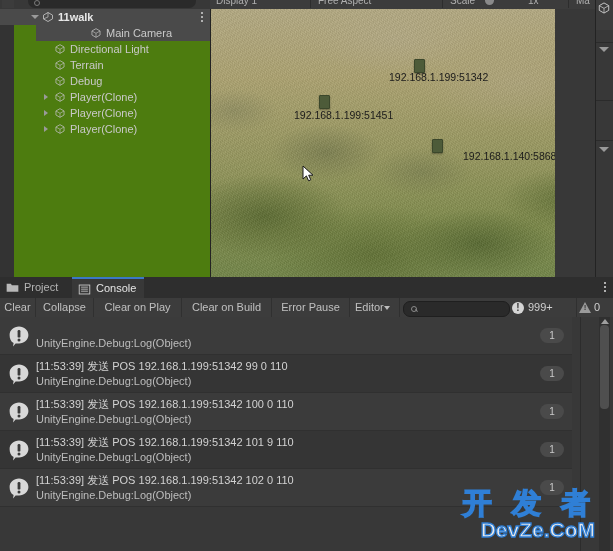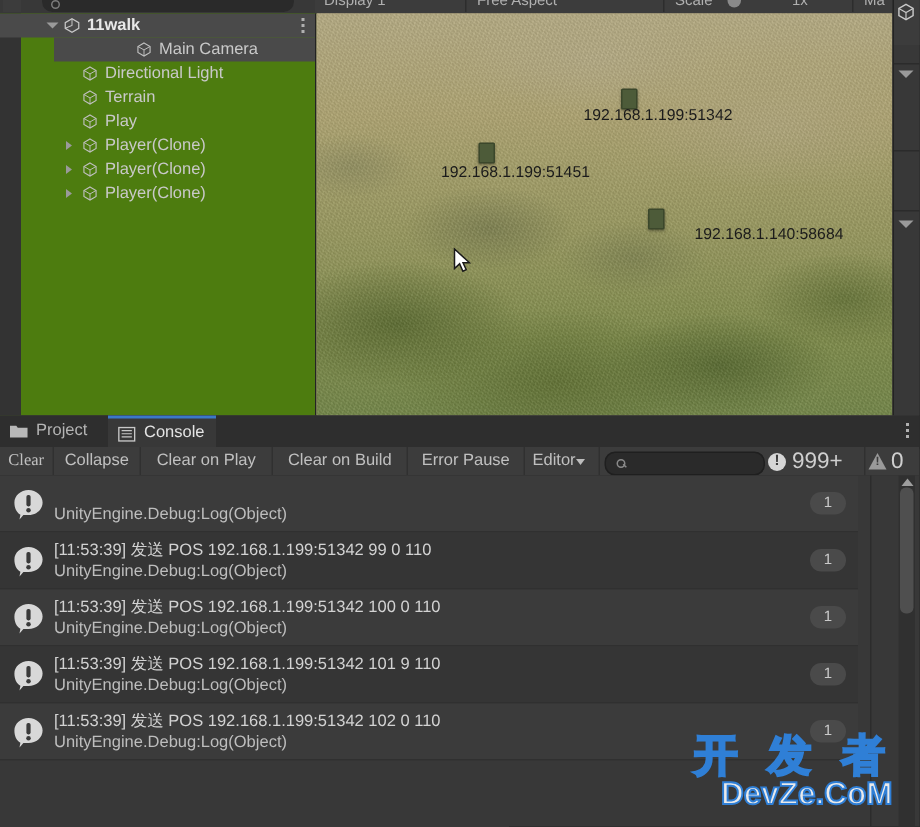--- a/index.html
+++ b/index.html
@@ -147,21 +147,21 @@
     display: block;
     width: 2px; height: 2px;
     background: #b0b0b0;
     margin-bottom: 2px;
   }
 
   
   .gameview {
     position: absolute;
     left: 211px; top: 9px;
-    width: 384px; height: 268px;
+    width: 344px; height: 268px;
     overflow: hidden;
     background: #8d8467;
   }
   .terrain {
     position: absolute;
     left: 0; top: -9px;
     width: 384px; height: 277px;
     background-color: #a39b79;
     background-image:
       radial-gradient(ellipse 120px 60px at 14% 78%, rgba(88,104,48,0.85), rgba(88,104,48,0) 70%),
@@ -299,21 +299,21 @@
     top: 0;
     height: 19px;
     line-height: 19px;
     font-size: 11px;
     color: #c0c0c0;
     text-align: center;
     white-space: nowrap;
     border-right: 1px solid #303030;
     box-sizing: border-box;
   }
-  .tb-btn.first { border-left: 0; font-family: Liberation Serif, serif; }
+  .tb-btn.first { border-left: 0; }
   .con-search {
     position: absolute;
     top: 3px;
     height: 14px;
     background: #2a2a2a;
     border: 1px solid #1f1f1f;
     border-radius: 7px;
   }
   .con-search .mag {
     position: absolute;
@@ -326,21 +326,21 @@
     content: "";
     position: absolute;
     left: 3px; top: 3px;
     width: 3px; height: 1px;
     background: #8a8a8a;
     transform: rotate(45deg);
   }
   .countbox {
     position: absolute;
     top: 0; height: 19px; line-height: 19px;
-    font-size: 15px;
+    font-size: 11px;
     color: #cfcfcf;
     white-space: nowrap;
   }
   .err-badge {
     position: absolute;
     top: 4px; left: 0;
     width: 12px; height: 12px;
     border-radius: 50%;
     background: #d6d6d6;
   }
@@ -541,21 +541,21 @@
         <path d="M2.6 5.3 L8 8.4 L13.4 5.3 M8 8.4 L8 13.8" fill="none" stroke="#c0c0c0" stroke-width="0.85"></path>
       </svg>
       <span class="hier-label" style="left:70px;">Terrain</span>
     </div>
 
     <div class="hier-row" style="top:64px;">
       <svg class="go-icon" style="left:54px;" viewBox="0 0 16 16">
         <path d="M8 2.2 L13.4 5.3 L13.4 10.7 L8 13.8 L2.6 10.7 L2.6 5.3 Z" fill="none" stroke="#c0c0c0" stroke-width="1"></path>
         <path d="M2.6 5.3 L8 8.4 L13.4 5.3 M8 8.4 L8 13.8" fill="none" stroke="#c0c0c0" stroke-width="0.85"></path>
       </svg>
-      <span class="hier-label" style="left:70px;">Play</span>
+      <span class="hier-label" style="left:70px;">Debug</span>
     </div>
 
     <div class="hier-row" style="top:80px;">
       <span class="twisty" style="left:44px;"></span>
       <svg class="go-icon" style="left:54px;" viewBox="0 0 16 16">
         <path d="M8 2.2 L13.4 5.3 L13.4 10.7 L8 13.8 L2.6 10.7 L2.6 5.3 Z" fill="none" stroke="#c0c0c0" stroke-width="1"></path>
         <path d="M2.6 5.3 L8 8.4 L13.4 5.3 M8 8.4 L8 13.8" fill="none" stroke="#c0c0c0" stroke-width="0.85"></path>
       </svg>
       <span class="hier-label" style="left:70px;">Player(Clone)</span>
     </div>

